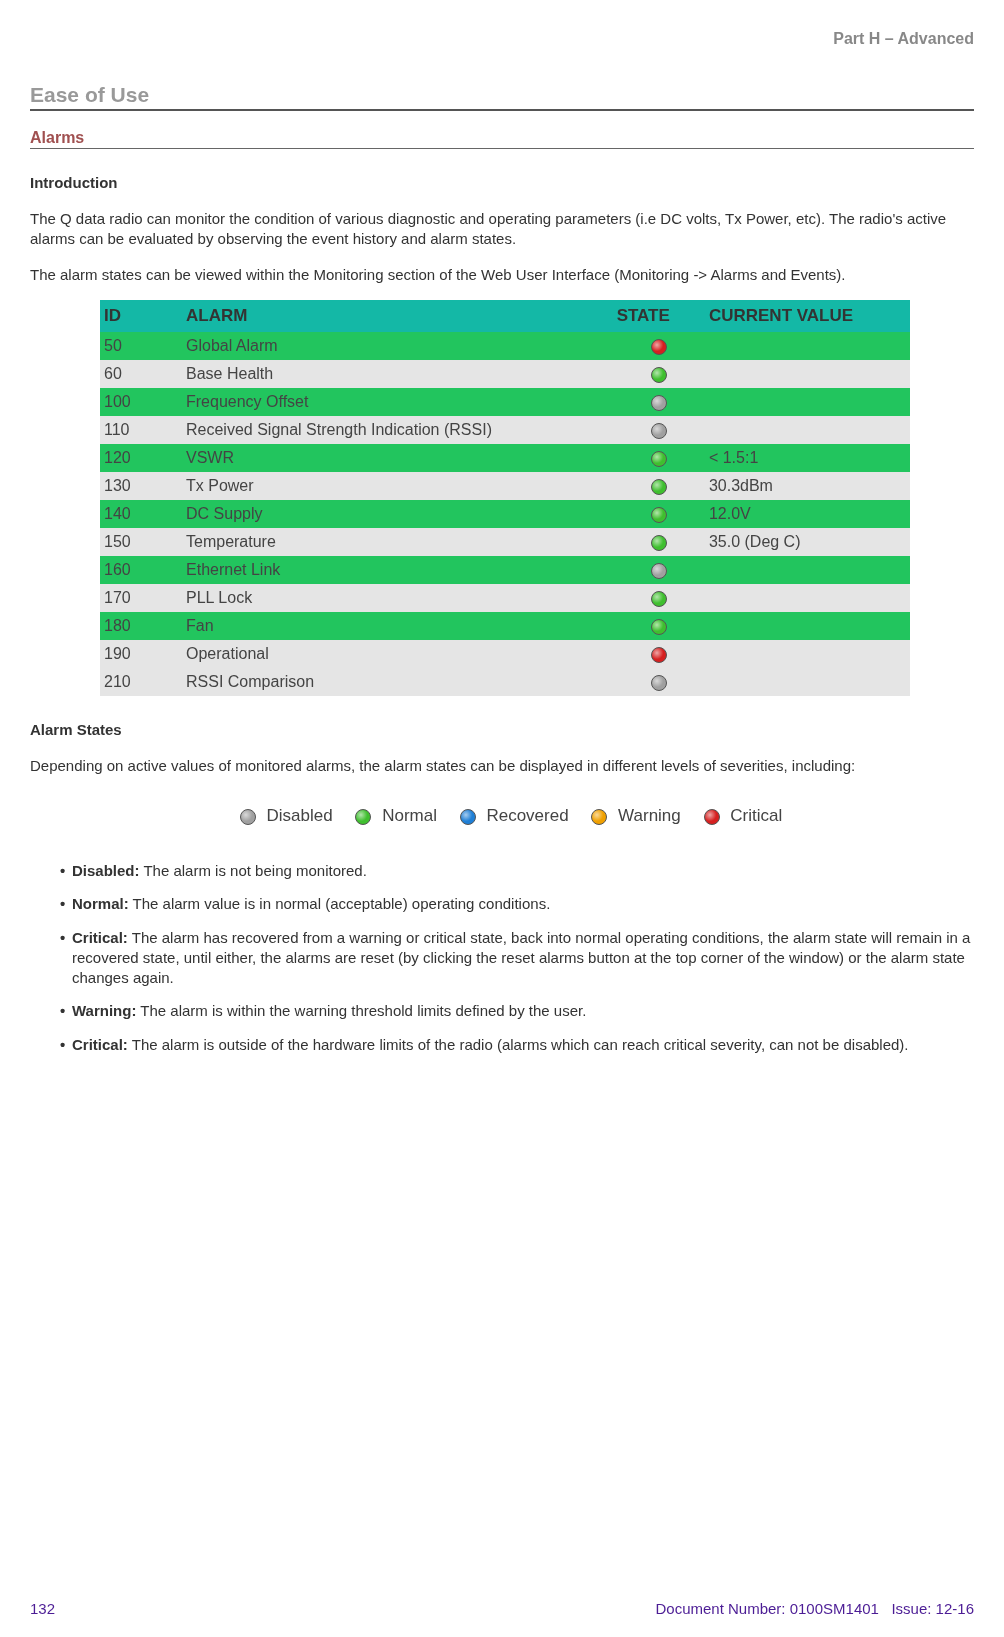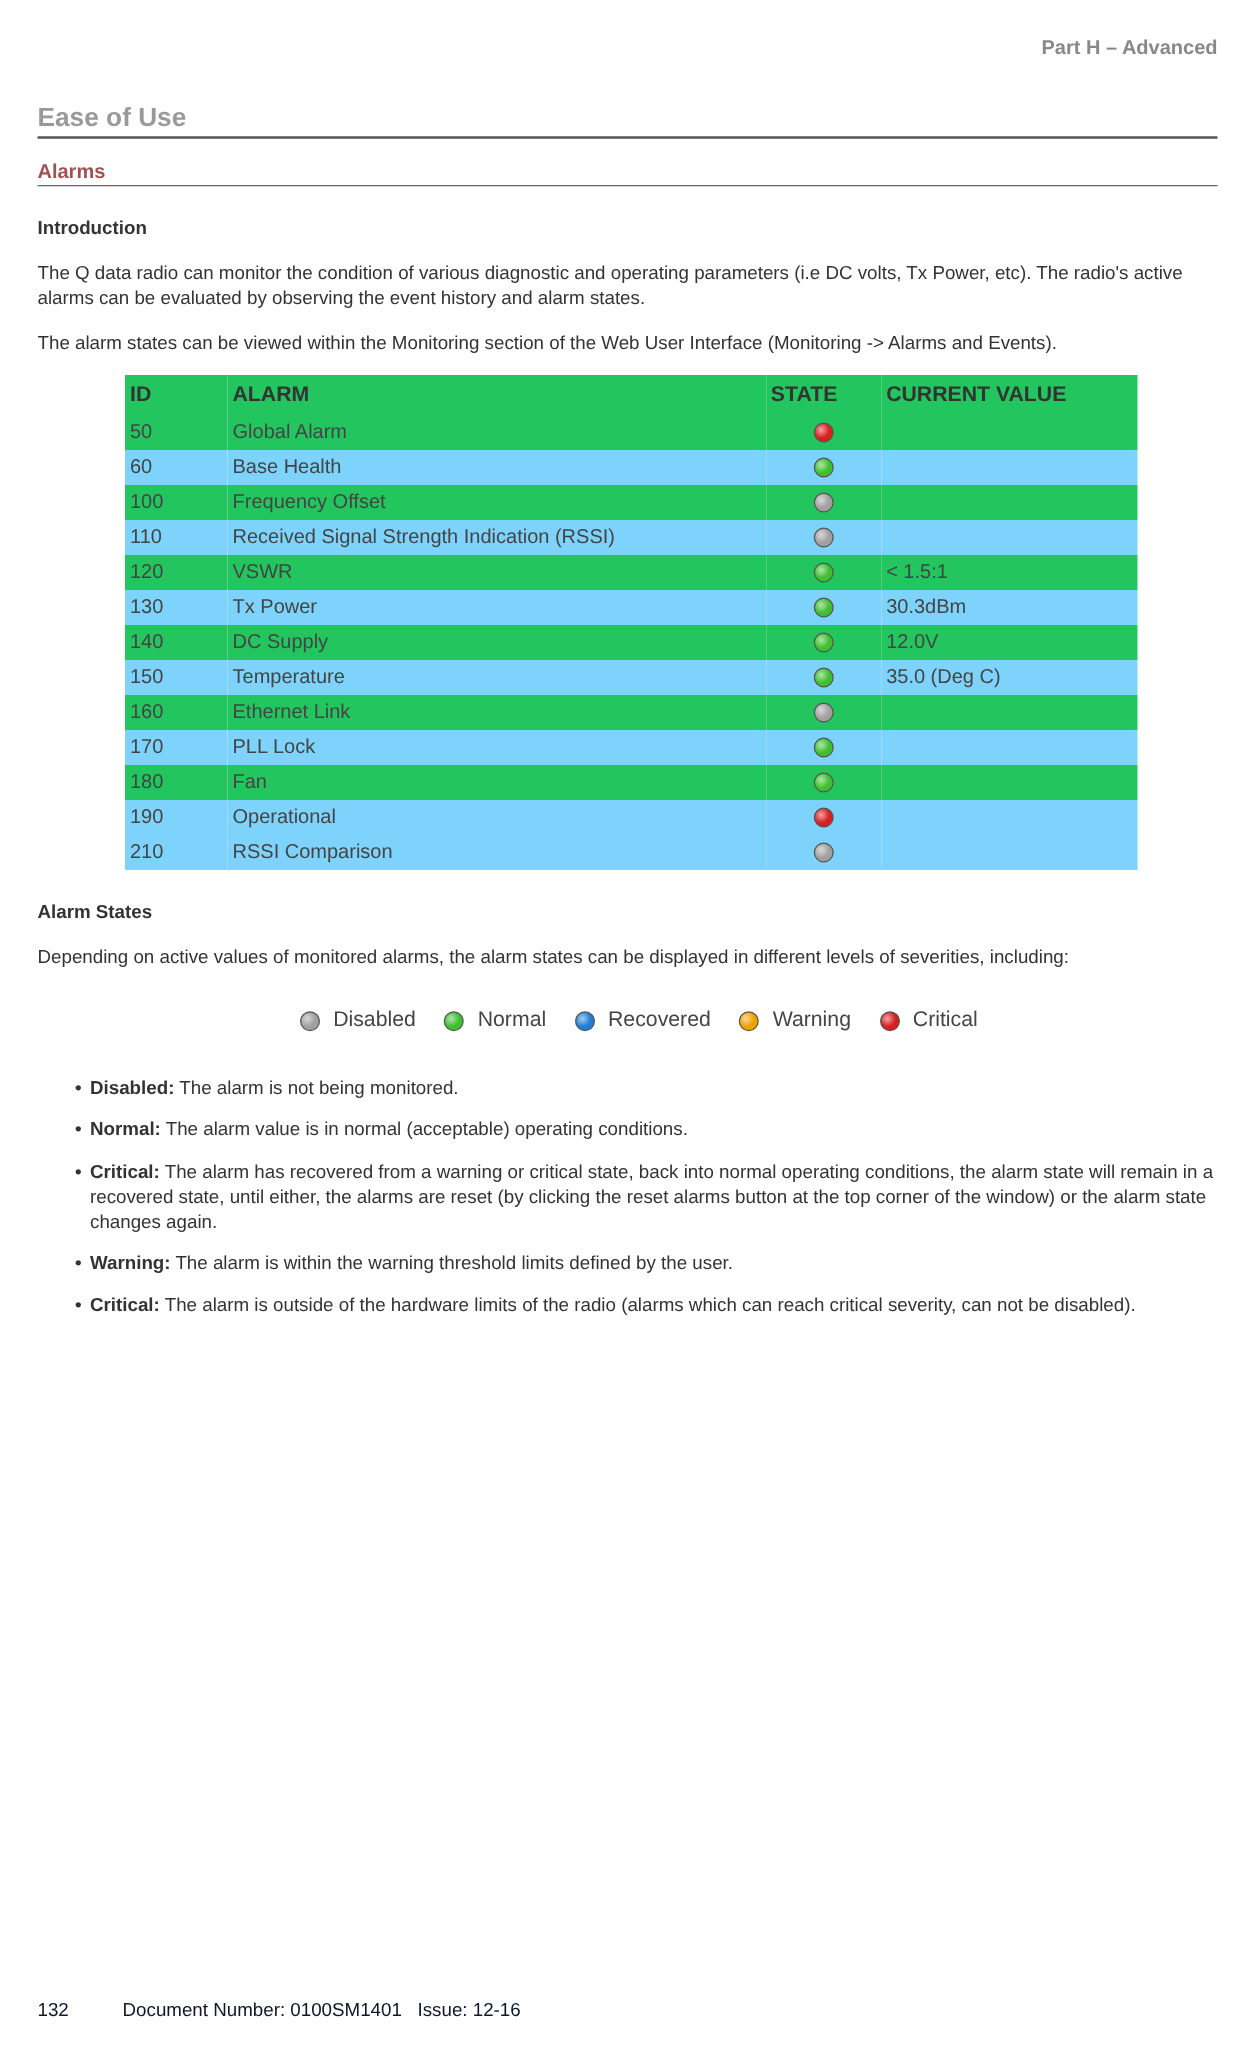--- a/index.html
+++ b/index.html
@@ -50,28 +50,28 @@
     }
     table {
       border-collapse: collapse;
       width: 810px;
     }
     thead th {
       text-align: left;
       font-weight: bold;
       font-size: 17px;
       padding: 6px 4px;
-      background: #22c55e;
+      background: #14b8a6;
     }
     tbody td {
       padding: 5px 4px;
       font-size: 16px;
       color: #444;
     }
-    tbody tr.even { background: #7dd3fc; }
+    tbody tr.even { background: #e5e5e5; }
     tbody tr.odd { background: #22c55e; }
     .col-id { width: 80px; }
     .col-alarm { width: 420px; }
     .col-state { width: 90px; text-align: center; }
     .col-value { width: 200px; }
     th.col-state { text-align: left; }
     .dot {
       display: inline-block;
       width: 16px;
       height: 16px;
@@ -104,23 +104,23 @@
       left: 0;
       top: 0;
       font-weight: bold;
     }
     .footer {
       position: absolute;
       bottom: 20px;
       left: 30px;
       right: 30px;
       font-size: 15px;
-      color: #0f172a;
+      color: #4c1d95;
       display: flex;
-      justify-content: flex-start;
+      justify-content: space-between;
       gap: 43px;
     }
   </style>
 </head>
 <body>
 
 <div class="header-right">Part H – Advanced</div>
 
 <div class="section-title">Ease of Use</div>
 <div class="subsection-title">Alarms</div>

